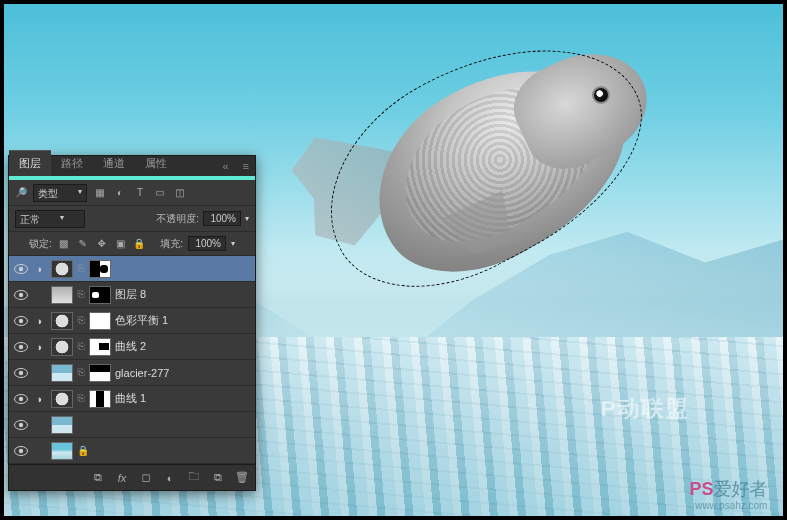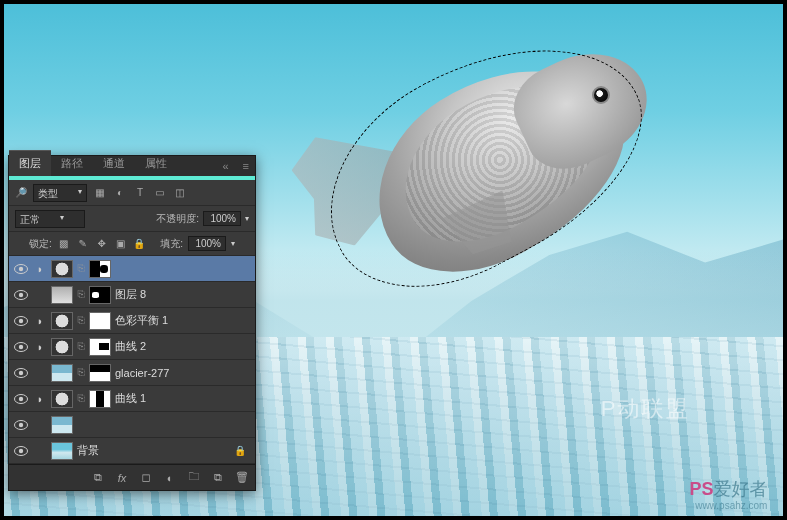--- a/index.html
+++ b/index.html
@@ -15,21 +15,21 @@
 .fish{position:absolute;top:8%;left:37%;width:48%;height:45%;}
 .fish-body{position:absolute;top:15%;left:20%;width:70%;height:75%;background:radial-gradient(ellipse at 65% 30%,#e8e8e8 0%,#c5c5c5 30%,#a0a0a0 55%,#888 75%,#707070 100%);border-radius:45% 55% 50% 45%/55% 60% 40% 45%;transform:rotate(-32deg);}
 .fish-body::before{content:"";position:absolute;inset:10% 8% 15% 12%;background:repeating-radial-gradient(circle at 50% 50%,rgba(255,255,255,0.15) 0px,rgba(255,255,255,0.15) 3px,rgba(80,80,80,0.2) 3px,rgba(80,80,80,0.2) 6px);border-radius:inherit;opacity:0.7;}
 .fish-head{position:absolute;top:5%;right:5%;width:35%;height:45%;background:radial-gradient(ellipse at 40% 40%,#d8d8d8 0%,#b0b0b0 50%,#8a8a8a 100%);border-radius:40% 60% 55% 40%;transform:rotate(-25deg);}
 .fish-eye{position:absolute;top:18%;right:15%;width:18px;height:18px;background:radial-gradient(circle at 40% 40%,#fff 0%,#fff 25%,#1a1a1a 30%,#000 100%);border-radius:50%;border:2px solid #888;}
 .fish-tail{position:absolute;top:35%;left:2%;width:30%;height:50%;background:linear-gradient(135deg,rgba(180,180,180,0.7) 0%,rgba(140,140,140,0.5) 100%);clip-path:polygon(100% 40%,30% 0%,0% 20%,10% 50%,0% 80%,30% 100%,100% 60%);transform:rotate(-20deg);opacity:0.85;}
 .fish-fin-top{position:absolute;top:20%;left:38%;width:20%;height:18%;background:rgba(160,160,160,0.6);clip-path:polygon(0 100%,20% 0%,80% 10%,100% 100%);transform:rotate(-30deg);}
 .fish-fin-bot{position:absolute;top:68%;left:42%;width:18%;height:22%;background:rgba(150,150,150,0.55);clip-path:polygon(0 0%,100% 0%,80% 100%,20% 90%);transform:rotate(-25deg);}
 .selection{position:absolute;top:12%;left:40%;width:43%;height:38%;border:1.5px dashed #000;border-radius:45% 55% 50% 40%/55% 55% 45% 45%;transform:rotate(-28deg);animation:march 1s linear infinite;pointer-events:none;}
 @keyframes march{to{border-color:#444;}}
-.wm1{position:absolute;bottom:18%;right:12%;font-size:22px;color:rgba(255,255,255,0.55);font-weight:400;letter-spacing:2px;margin-top:28px;}
+.wm1{position:absolute;bottom:18%;right:12%;font-size:22px;color:rgba(255,255,255,0.55);font-weight:700;letter-spacing:2px;margin-top:28px;}
 .wm2{position:absolute;bottom:3%;right:2%;font-size:18px;color:rgba(60,120,140,0.7);font-weight:400;}
 .wm2 b{color:#c94d8a;font-weight:600;}
 .wm3{position:absolute;bottom:1%;right:2%;font-size:10px;color:rgba(60,120,140,0.6);}
 
 
 .panel{position:absolute;top:155px;left:8px;width:248px;background:#3a3a3a;color:#ccc;font-size:11px;box-shadow:0 3px 12px rgba(0,0,0,0.5);border:1px solid #1a1a1a;}
 .tabs{display:flex;background:#2e2e2e;border-bottom:4px solid #5eead4;height:24px;align-items:flex-end;}
 .tab{padding:5px 10px;color:#999;cursor:pointer;font-size:11px;}
 .tab.active{background:#3a3a3a;color:#ddd;border-top:1px solid #555;}
 .tabs-x{margin-left:auto;padding:4px 8px;color:#888;cursor:pointer;}
@@ -232,21 +232,20 @@
       </div>
       <div class="layer">
         <span class="eye">
           <svg width="14" height="10" viewBox="0 0 14 10">
             <ellipse cx="7" cy="5" rx="6.5" ry="4.5" fill="none" stroke="#ccc" stroke-width="1"></ellipse>
             <circle cx="7" cy="5" r="2.2" fill="#ccc"></circle>
           </svg>
         </span>
         <span style="width: 14px;"></span>
         <div class="thumb bg"></div>
-        <span class="lname">背景</span>
         <span class="lock-ic">🔒</span>
       </div>
     </div>
 
   <div class="footer">
     <span class="ft-ic">⧉</span>
     <span class="ft-ic">
         <i style="font-style:italic">fx</i>
       </span>
     <span class="ft-ic">◻</span>

